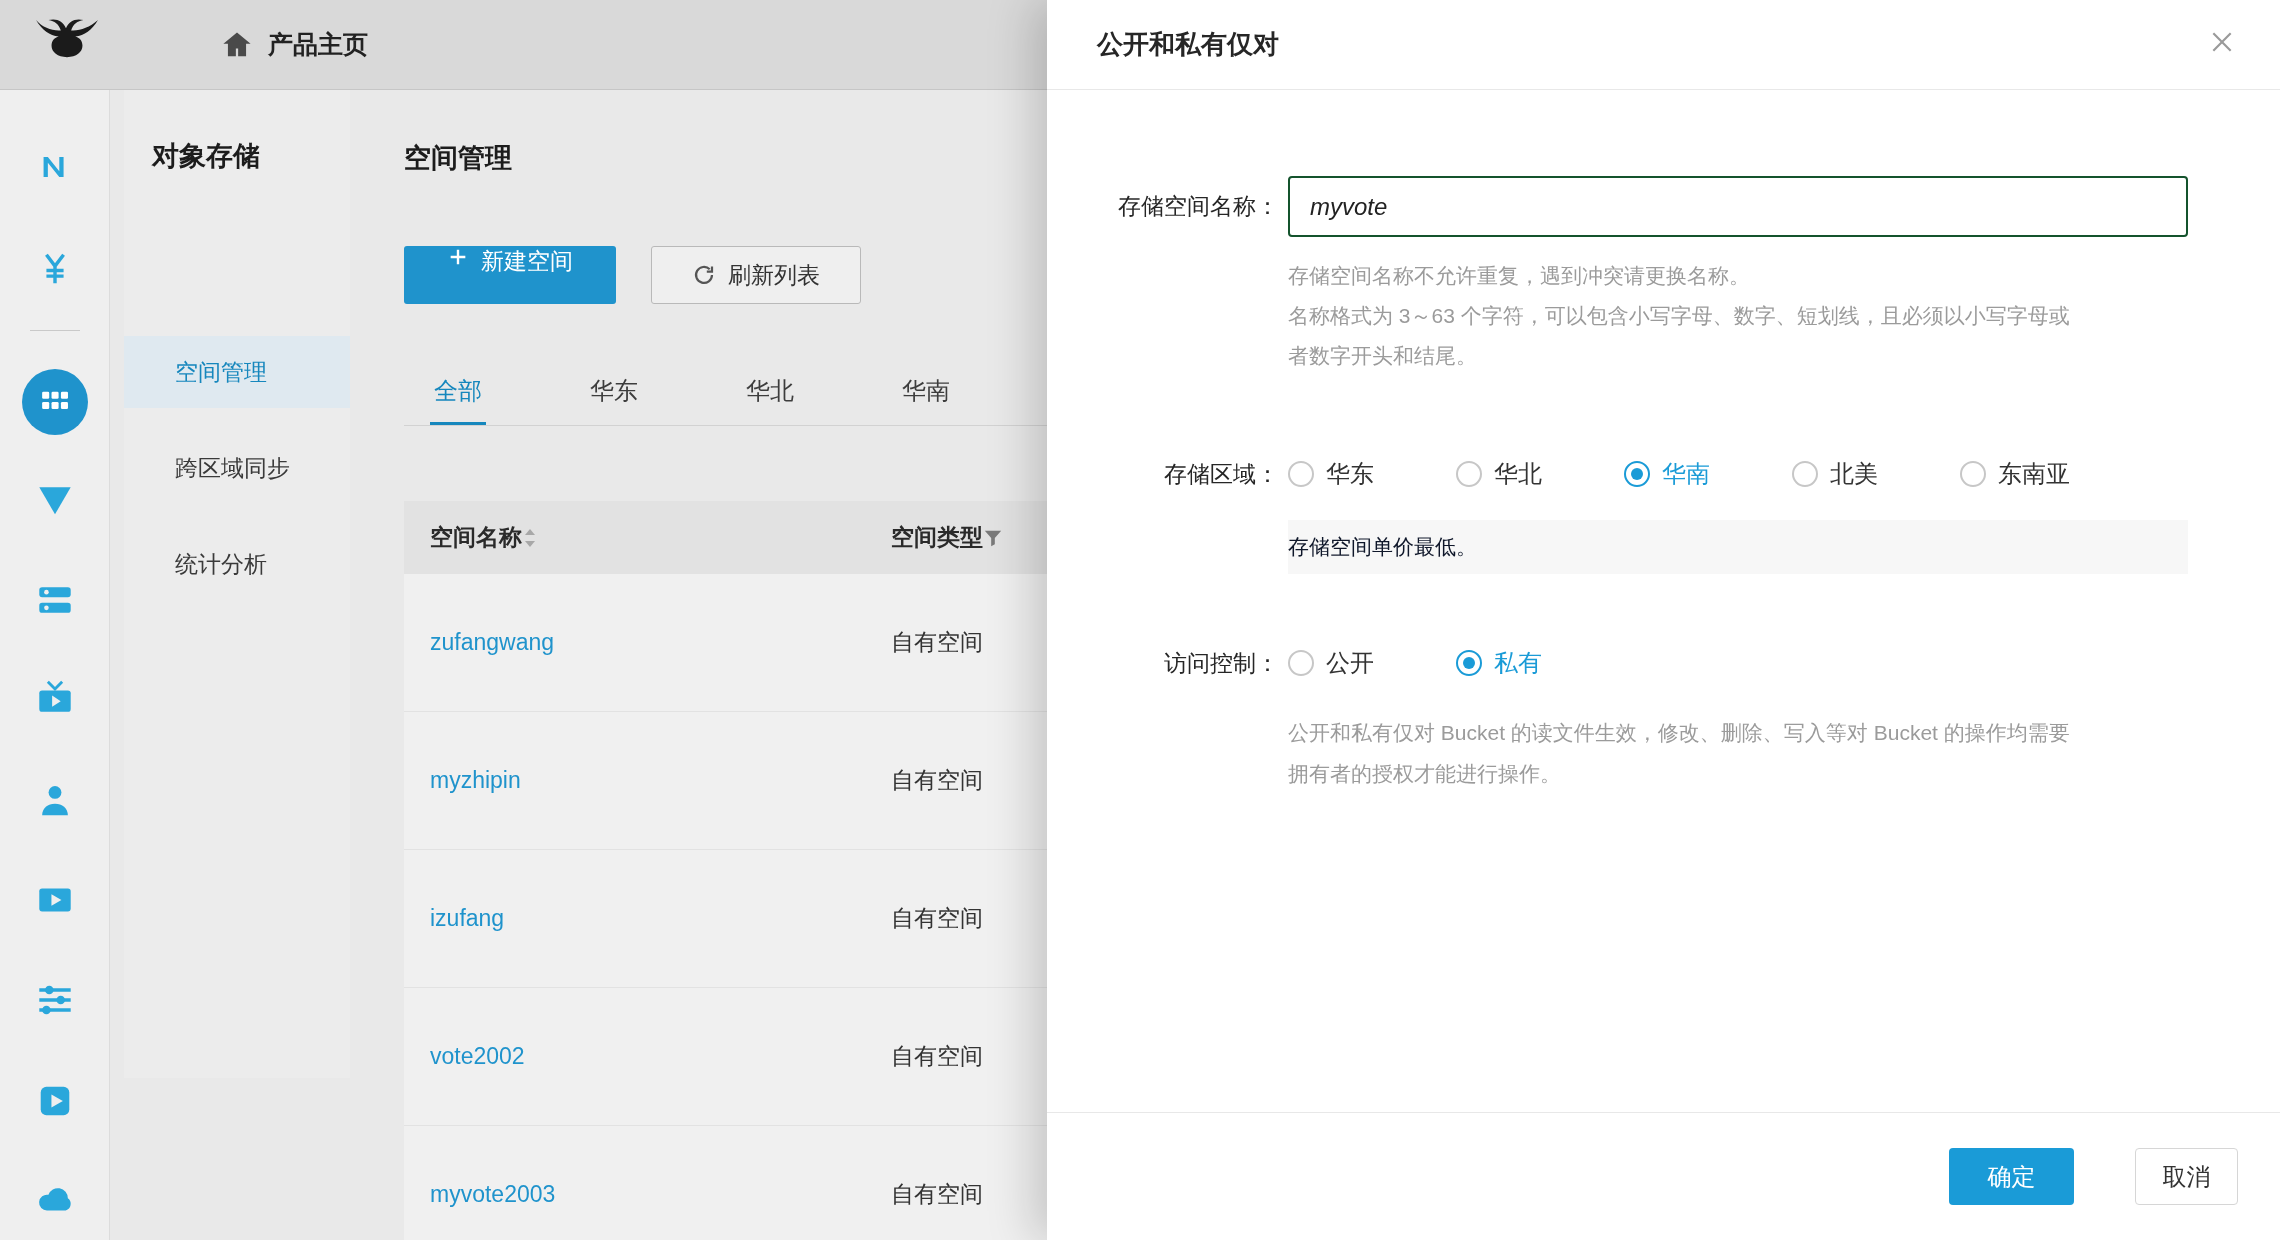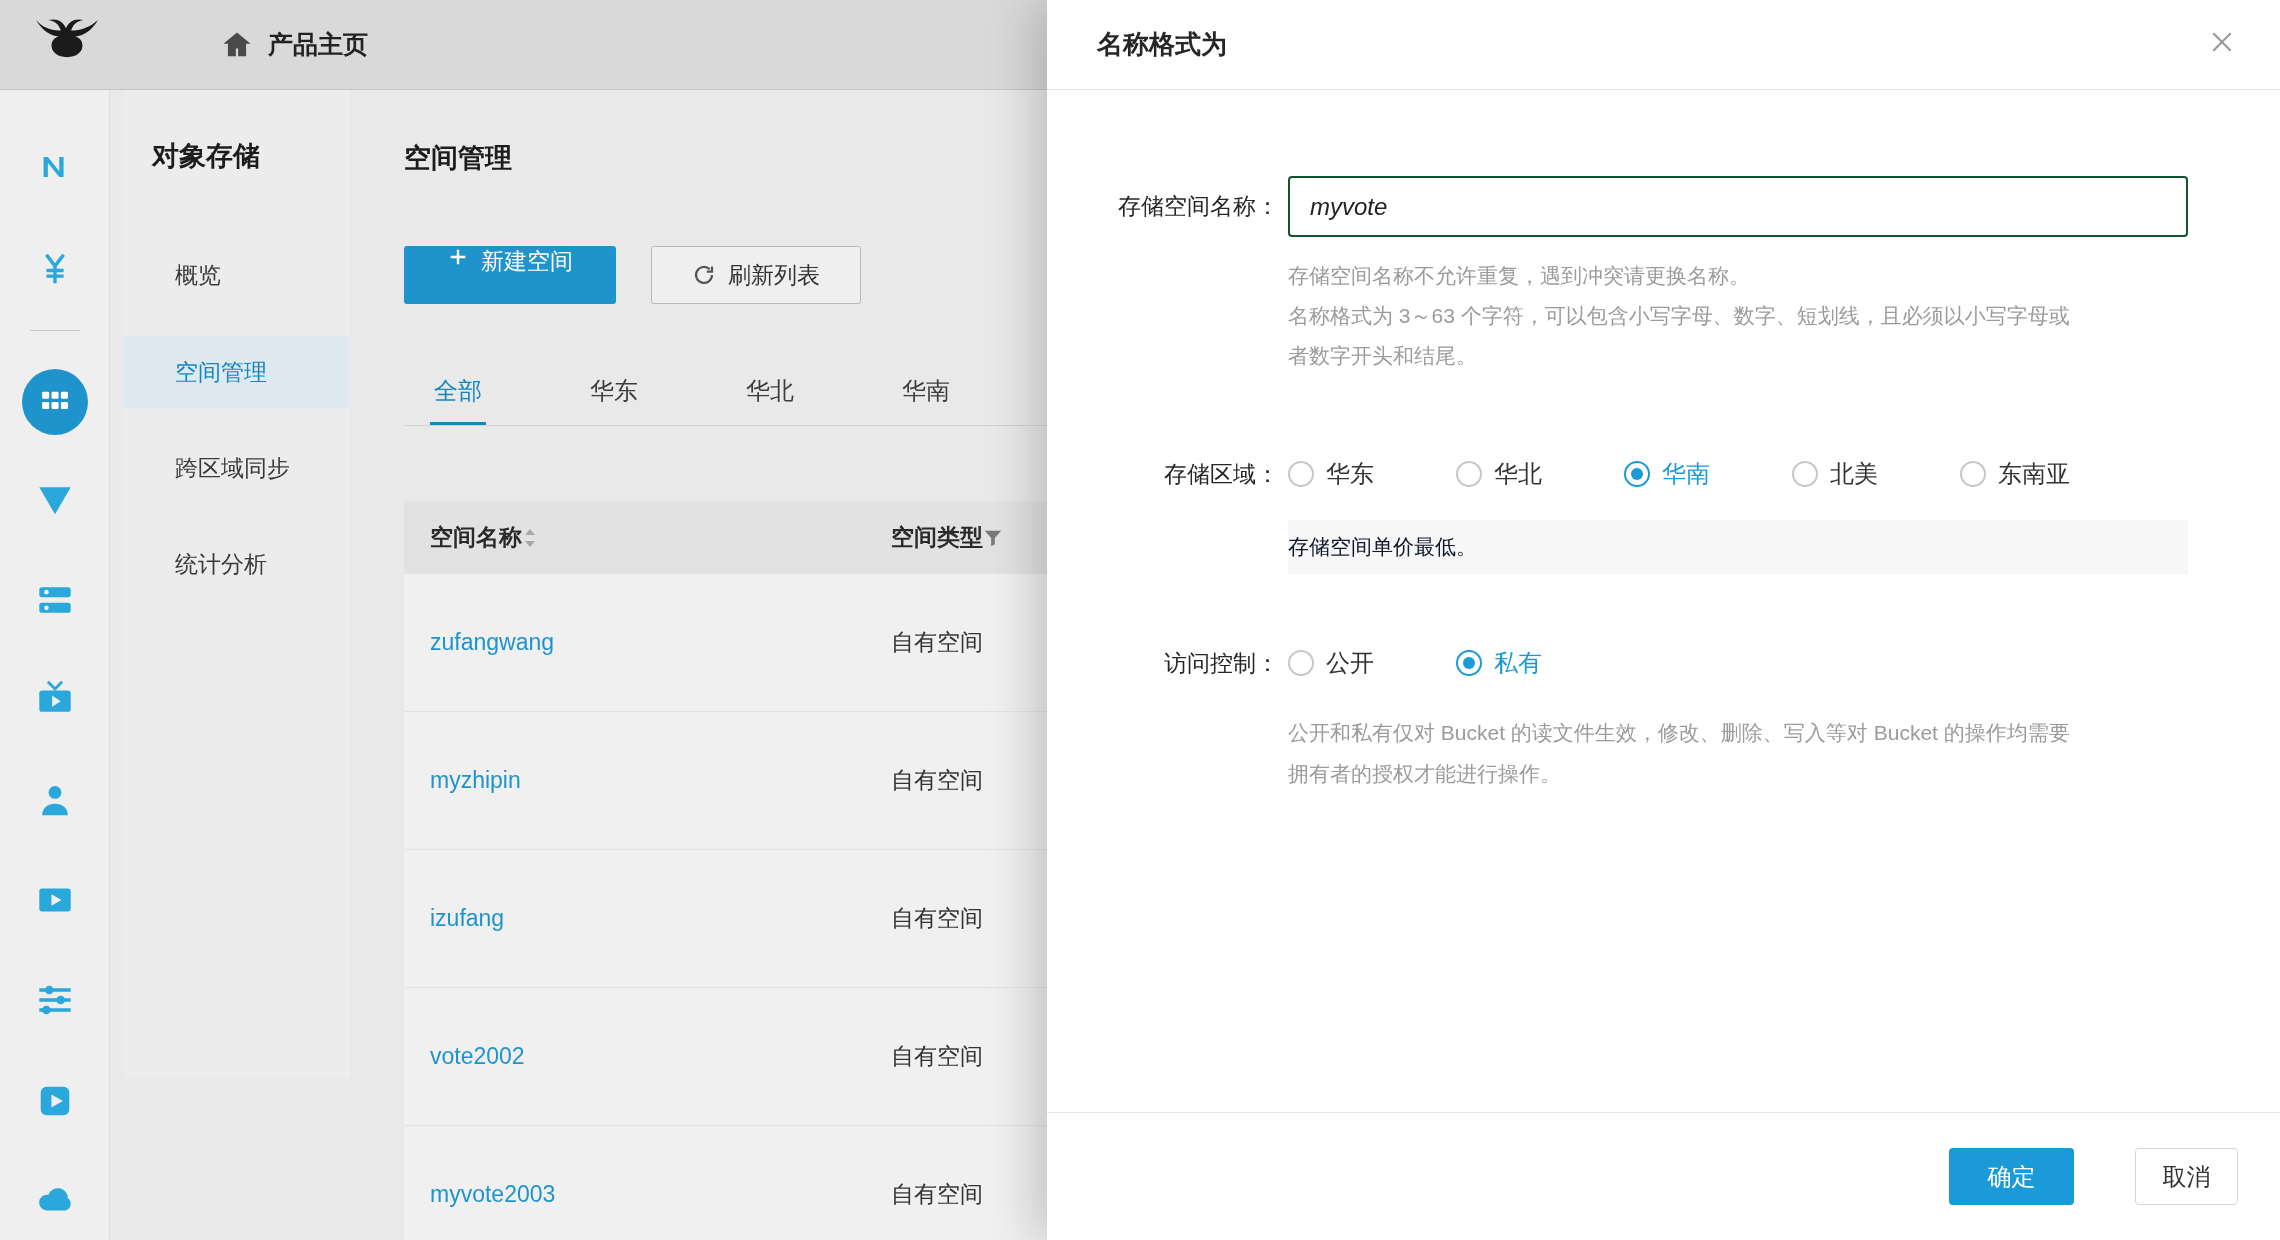--- a/index.html
+++ b/index.html
@@ -197,21 +197,20 @@
     </div>
     <div class="rail-item" style="top:1074px">
       <svg viewBox="0 0 28 28" fill="#2aa7db">
           <path d="M8.5 22a5.5 5.5 0 1 1 .9-10.9A7 7 0 0 1 23 13.5 4.8 4.8 0 0 1 21.5 22z"></path>
         </svg>
     </div>
   </div>
 
   <div class="sidebar">
     <div class="sb-title">对象存储</div>
-    <div class="sb-item" style="top:149px">概览</div>
     <div class="sb-item active" style="top:246px">空间管理</div>
     <div class="sb-item" style="top:438px">统计分析</div>
     <div class="sb-item" style="top:342px">跨区域同步</div>
   </div>
 
   <div class="main">
     <div class="main-title">空间管理</div>
 
     <button class="btn-blue">
       <svg viewBox="0 0 24 24">
@@ -270,21 +269,21 @@
       </div>
       <div class="trow">
         <span class="cell-link">myvote2003</span>
         <span class="cell-type">自有空间</span>
       </div>
     </div>
   </div>
 
   <div class="drawer">
     <div class="d-head">
-      <div class="d-title">名称格式为</div>
+      <div class="d-title">公开和私有仅对</div>
       <div class="d-close">
         <svg viewBox="0 0 24 24">
             <path d="M4 4l16 16M20 4L4 20" stroke="#9a9a9a" stroke-width="2" fill="none"></path>
           </svg>
       </div>
     </div>
 
     <div class="f-label lbl-name">存储空间名称：</div>
     <input class="name-input" value="myvote" style="">
 

